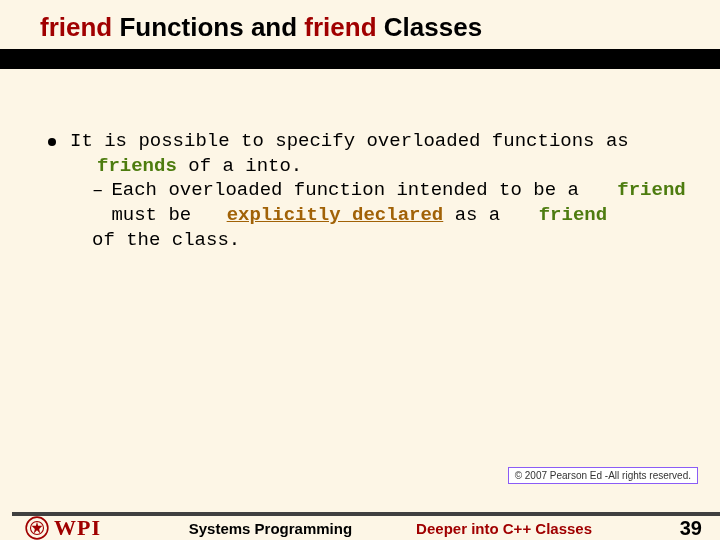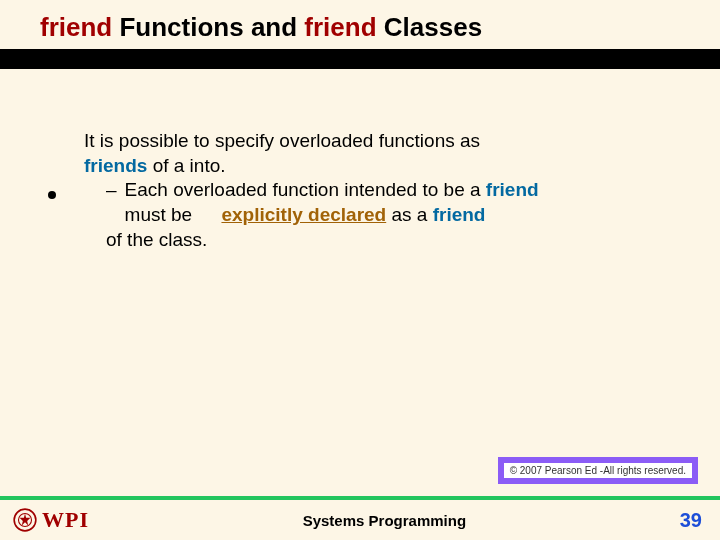--- a/index.html
+++ b/index.html
@@ -23,49 +23,50 @@
     width: 100%;
   }
   .content {
     padding: 60px 30px 0 48px;
     font-size: 19px;
     line-height: 1.3;
     color: #000;
   }
   .content .bullet-row {
     display: flex;
-    align-items: center;
-    gap: 28px;
+    align-items: flex-start;
+    gap: 14px;
+    font-family: Liberation Mono, monospace;
   }
   .content .bullet-dot {
     width: 8px; height: 8px; background: #000; border-radius: 50%;
     margin-top: 9px; flex-shrink: 0;
   }
-  .content .friend-kw { color: #0369a1; font-weight: bold; }
+  .content .friend-kw { color: #4d7c0f; font-weight: bold; margin-left: 27px; }
   .content .explicit { color: #a16207; font-weight: bold; text-decoration: underline; margin-left: 24px; }
   .sub-indent { padding-left: 22px; }
   .dash-row { display: flex; gap: 8px; }
   .dash { flex-shrink: 0; }
   .copyright-box {
     position: absolute;
     right: 22px;
     bottom: 56px;
-    border: 6px solid #8b5cf6;
+    border: 1px solid #8b5cf6;
     background: #fff;
     font-family: Arial, sans-serif;
     font-size: 10px;
     color: #333;
     padding: 2px 6px;
   }
   .footer {
     position: absolute;
-    left: 0; right: 0; bottom: 0;
-    height: 44px;
+    left: 12px; right: 0; bottom: 0;
+    height: 28px;
     background: #fdf6e6;
-    border-top: 4px solid #22c55e;
+    border-top: 4px solid #404040;
     display: flex;
     align-items: center;
     padding: 0 18px 0 12px;
   }
   .logo {
     display: flex; align-items: center; gap: 4px;
     font-family: Georgia, "Times New Roman", serif;
     font-weight: bold;
   }
   .logo svg { width: 26px; height: 26px; }
@@ -78,21 +79,21 @@
     flex: 1;
     display: flex;
     justify-content: center;
     gap: 64px;
     font-size: 15px;
     font-weight: bold;
   }
   .foot-center .sys { color: #000; }
   .foot-center .deep { color: #a00000; }
   .page-num {
-    color: #1d4ed8;
+    color: #000000;
     font-weight: bold;
     font-size: 20px;
   }
 </style>
 </head>
 <body>
 
 <div class="title-area">
   <span class="kw">friend</span><span> Functions and </span><span class="kw">friend</span><span> Classes</span>
 </div>
@@ -124,15 +125,16 @@
   <div class="logo">
     <svg viewBox="0 0 24 24">
       <circle cx="12" cy="12" r="10" fill="none" stroke="#a00000" stroke-width="1.5"></circle>
       <circle cx="12" cy="12" r="6" fill="none" stroke="#a00000" stroke-width="1"></circle>
       <path d="M12 6 L13 10 L17 10 L14 13 L15 17 L12 14 L9 17 L10 13 L7 10 L11 10 Z" fill="#a00000"></path>
     </svg>
     <span class="logo-text">WPI</span>
   </div>
   <div class="foot-center">
     <span class="sys">Systems Programming</span>
+    <span class="deep">Deeper into C++ Classes</span>
   </div>
   <div class="page-num">39</div>
 </div>
 
 </body></html>

